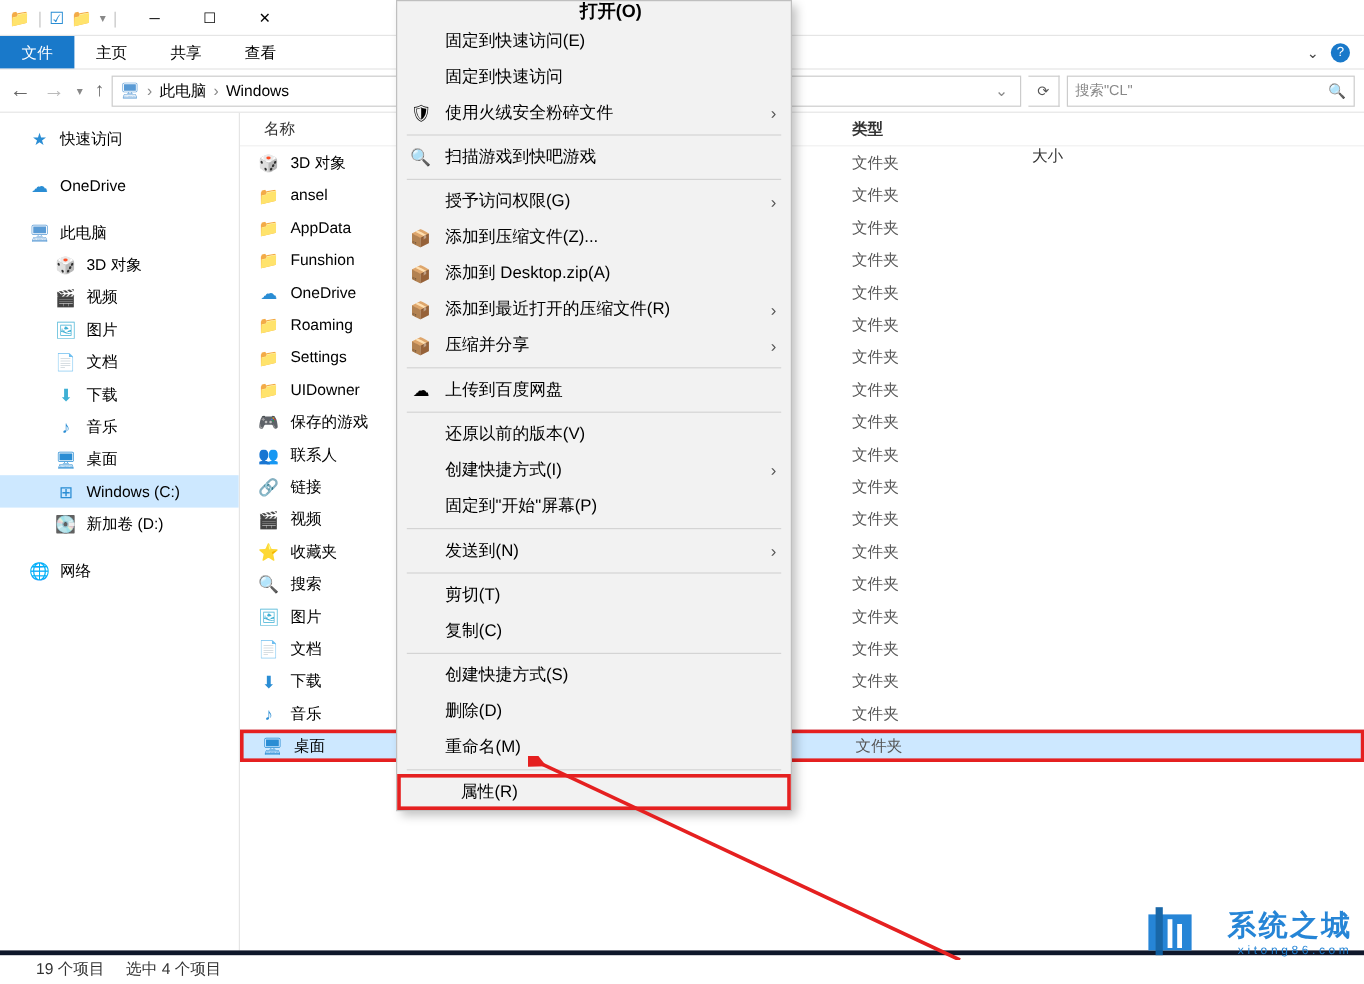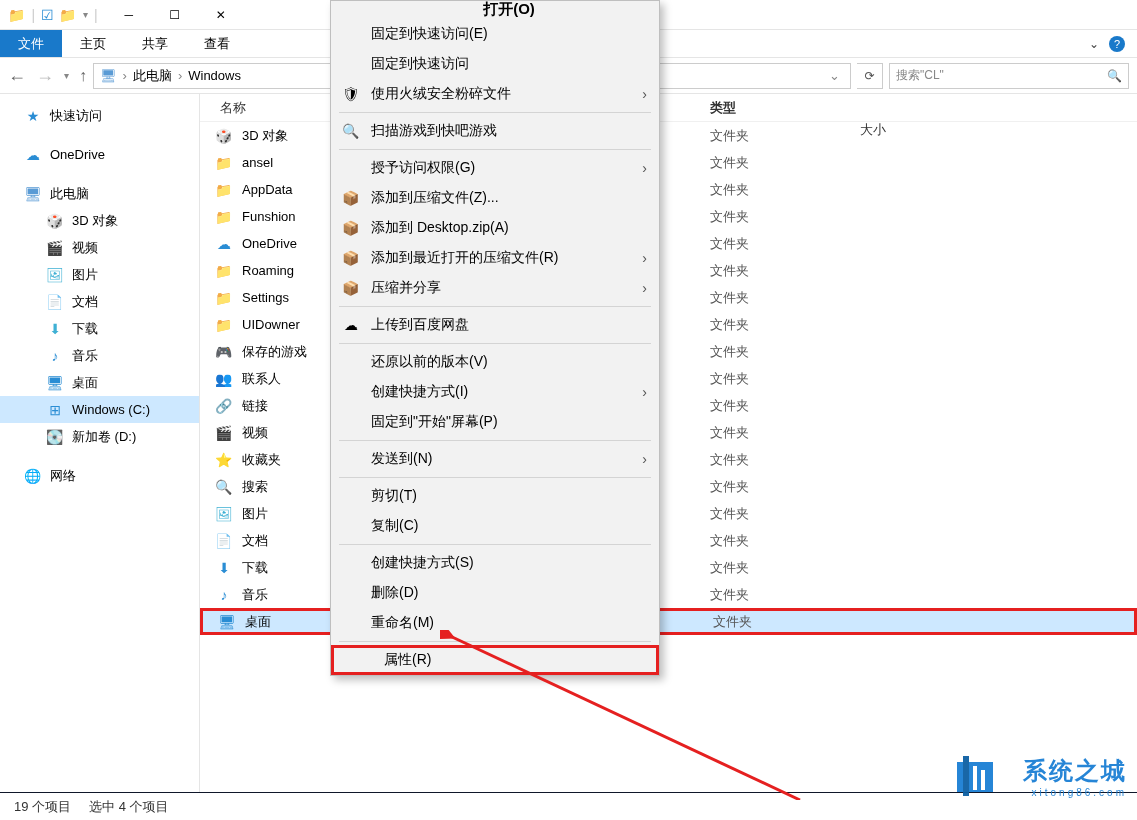--- a/index.html
+++ b/index.html
@@ -55,21 +55,21 @@
 .context-menu { position: absolute; left: 330px; top: 0; width: 330px; background: #f2f2f2; border: 1px solid #bfbfbf; box-shadow: 4px 4px 8px rgba(0,0,0,0.25); z-index: 50; }
 .menu-item { display: flex; align-items: center; height: 30px; padding: 0 12px 0 10px; font-size: 14px; gap: 10px; }
 .menu-item .mico { width: 20px; display: inline-flex; justify-content: center; font-size: 14px; }
 .menu-item .mlabel { flex: 1; }
 .menu-item .arrow { color: #555; font-size: 14px; }
 .menu-sep { height: 1px; background: #d4d4d4; margin: 3px 8px; }
 .menu-item.cut { overflow: hidden; height: 18px; align-items: flex-end; text-align: center; }
 .menu-item.cut .mlabel { font-weight: bold; font-size: 15px; }
 .menu-item.props { border: 3px solid #e52020; padding-left: 20px; }
 
-.statusbar { height: 28px; border-top: 1px solid #0f172a; display: flex; align-items: center; padding: 0 14px; font-size: 13px; color: #333; gap: 18px; position: absolute; bottom: 0; left: 0; right: 0; }
+.statusbar { height: 28px; border-top: 4px solid #0f172a; display: flex; align-items: center; padding: 0 30px; font-size: 13px; color: #333; gap: 18px; position: absolute; bottom: 0; left: 0; right: 0; }
 
 .annot-arrow { position: absolute; left: 440px; top: 630px; width: 370px; height: 170px; pointer-events: none; z-index: 60; }
 .watermark { position: absolute; right: 10px; bottom: 20px; display: flex; align-items: center; gap: 24px; z-index: 40; opacity:0.95;text-align:right; }
 .watermark .wtxt { color: #1b7fd4; }
 .watermark .wtxt .big { font-size: 24px; font-weight: bold; letter-spacing: 2px; }
 .watermark .wtxt .small { font-size: 10px; letter-spacing: 3px; }
 
 .folder-icon { color: #f4c560; }
 .blue-icon { color: #2a8dd4; }
 </style>

